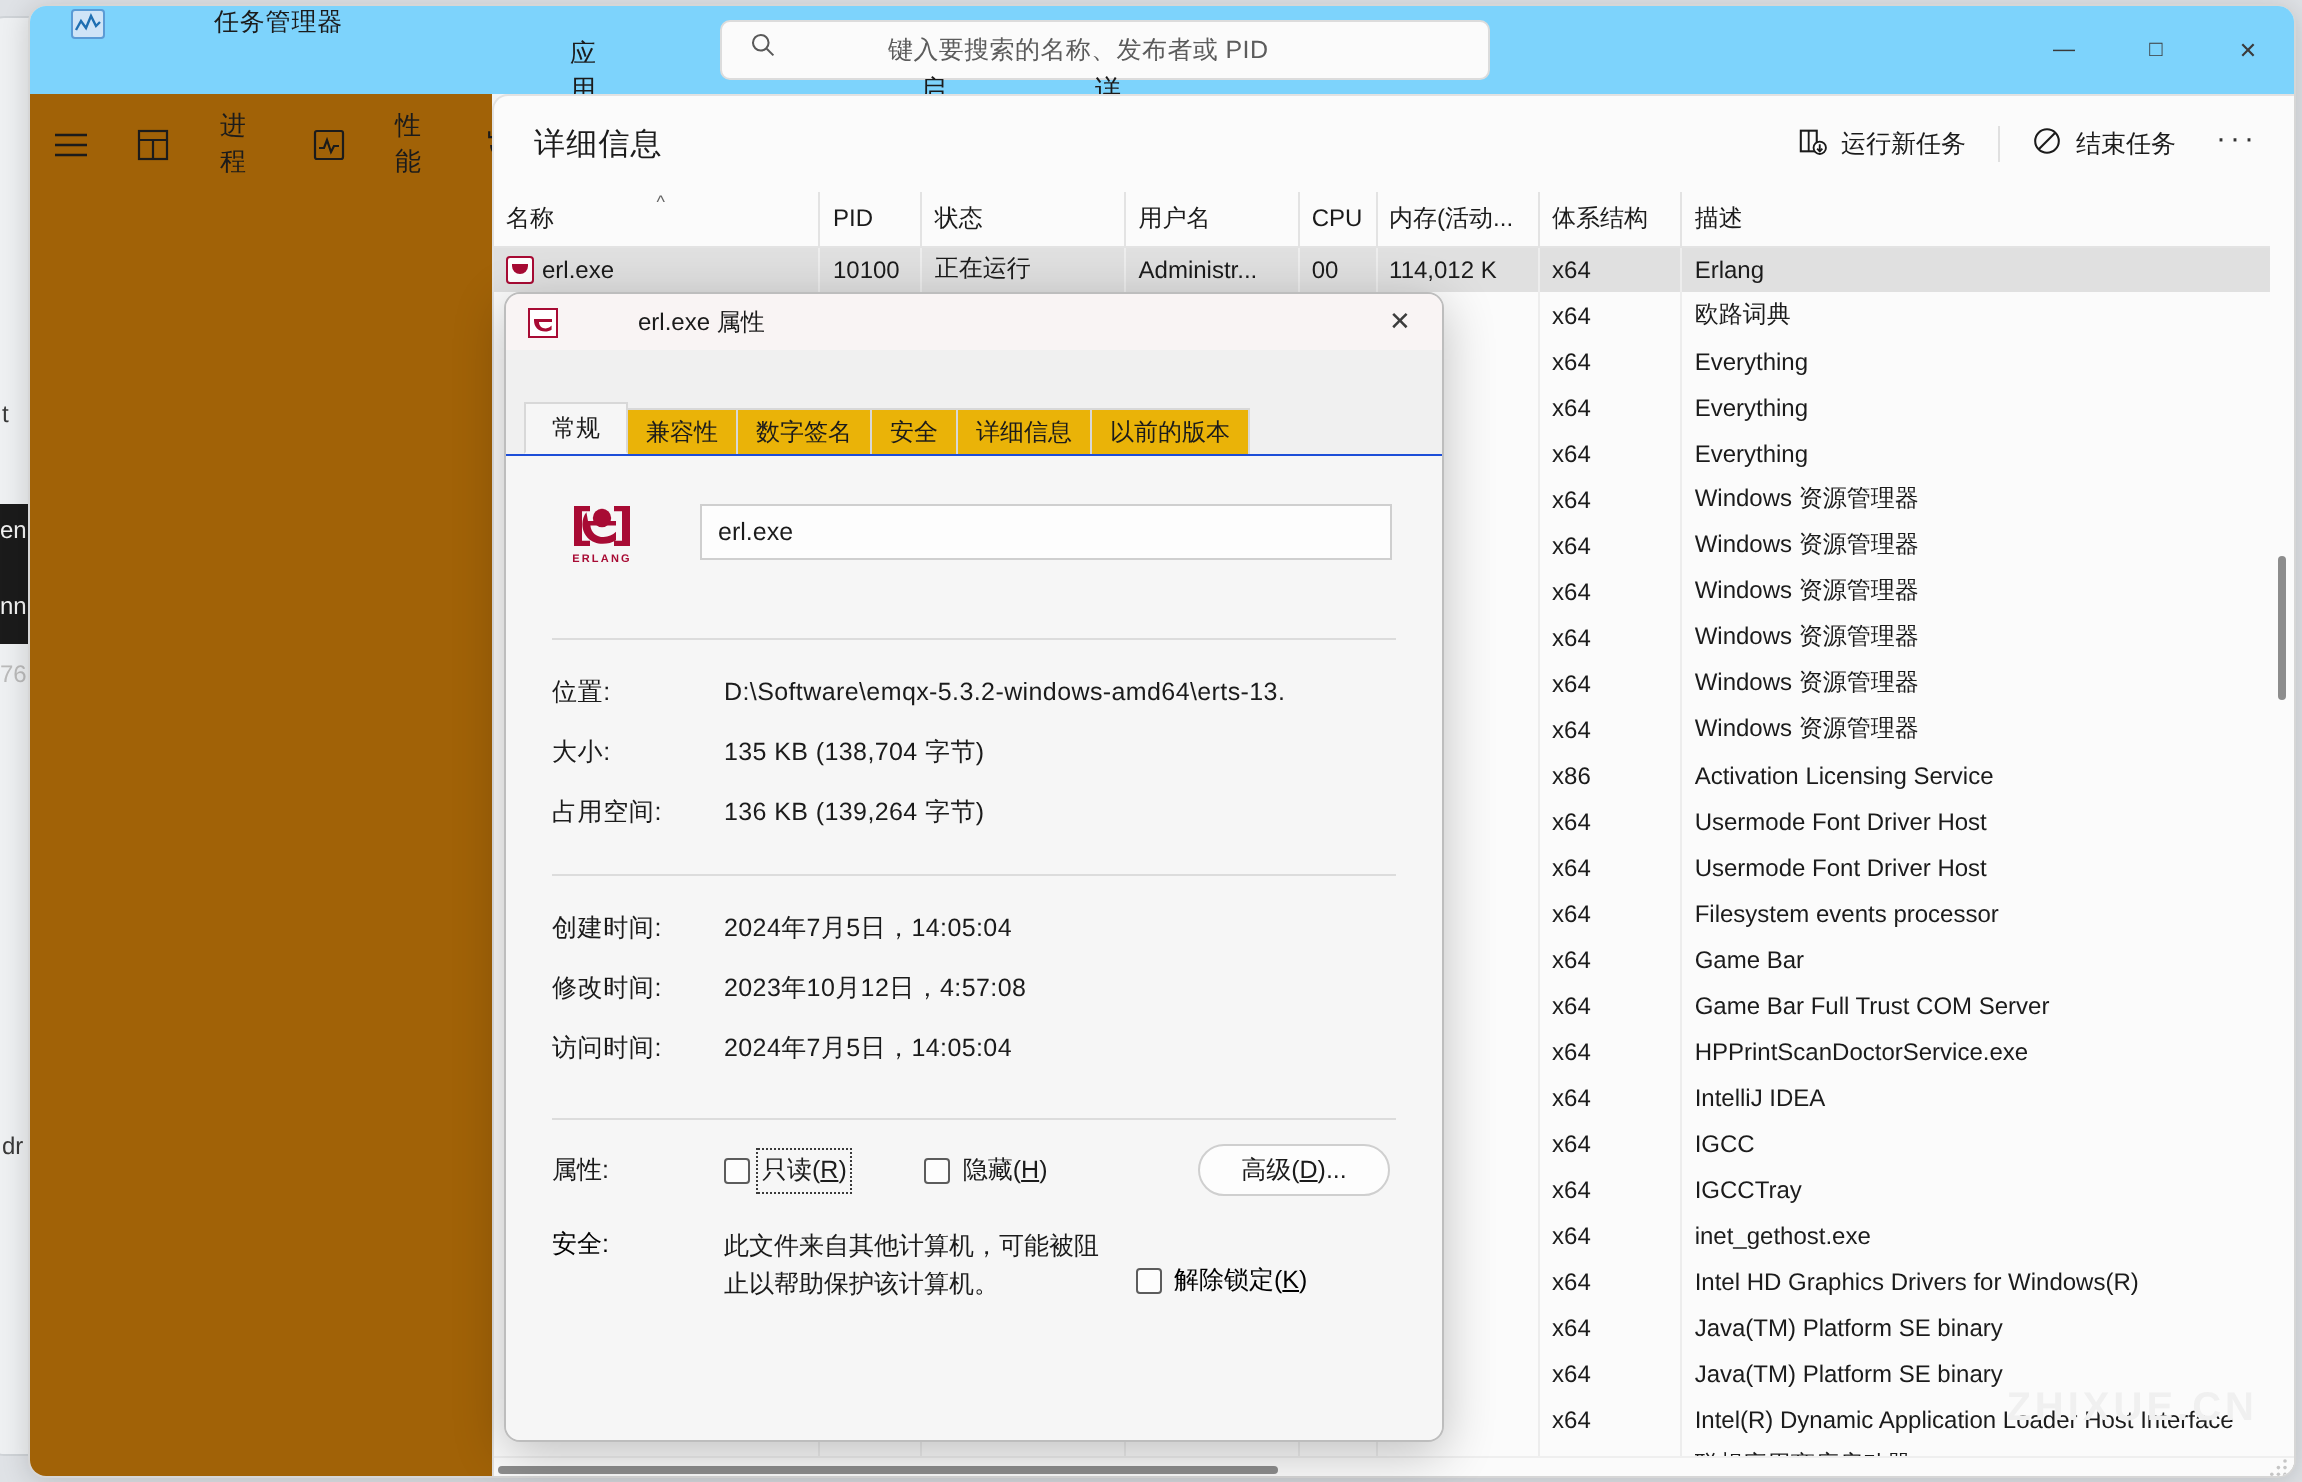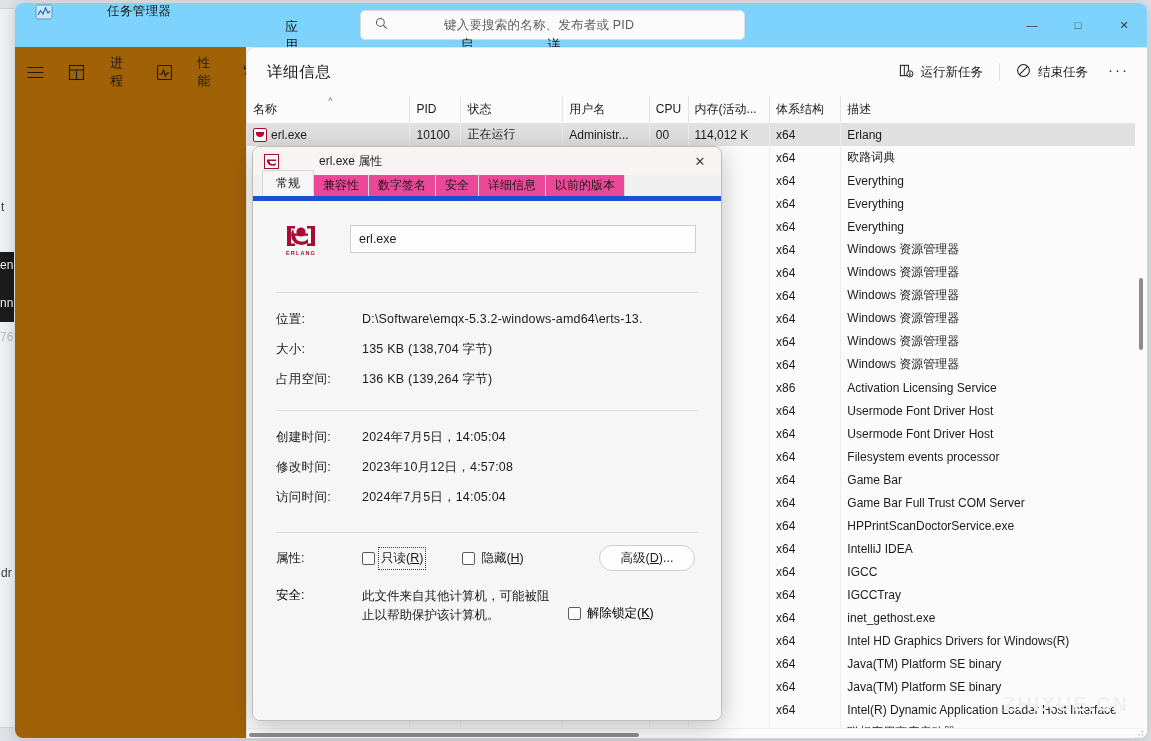--- a/index.html
+++ b/index.html
@@ -193,26 +193,27 @@
   .dlg-title-text { font-size: 12px; color: #1b1b1b; }
   .dlg-close {
     position: absolute; right: 0; top: 0; width: 42px; height: 28px;
     display: flex; align-items: center; justify-content: center;
     font-size: 13px; color: #3c3c3c;
   }
 
   .tabs {
     display: flex; align-items: flex-end; height: 26px;
     padding-left: 9px; background: #f0f0f0;
-    border-bottom: 5px solid #1d4ed8;
+    border-bottom: 1px solid #1d4ed8;
+    margin-top: 27px;
   }
   .tab {
     font-size: 12px; color: #1b1b1b; padding: 4px 9px 4px 9px;
     border: 1px solid #d8d8d8; border-bottom: none;
-    background: #ec4899; margin-right: -1px; height: 23px;
+    background: #eab308; margin-right: -1px; height: 23px;
     display: flex; align-items: center;
   }
   .tab.active {
     background: #f6f6f6; height: 26px; border-bottom: 1px solid #f6f6f6;
     position: relative; z-index: 2; padding: 4px 13px;
   }
 
   .dlg-page {
     background: #f6f6f6; height: 520px; padding: 0 20px;
     position: relative;

